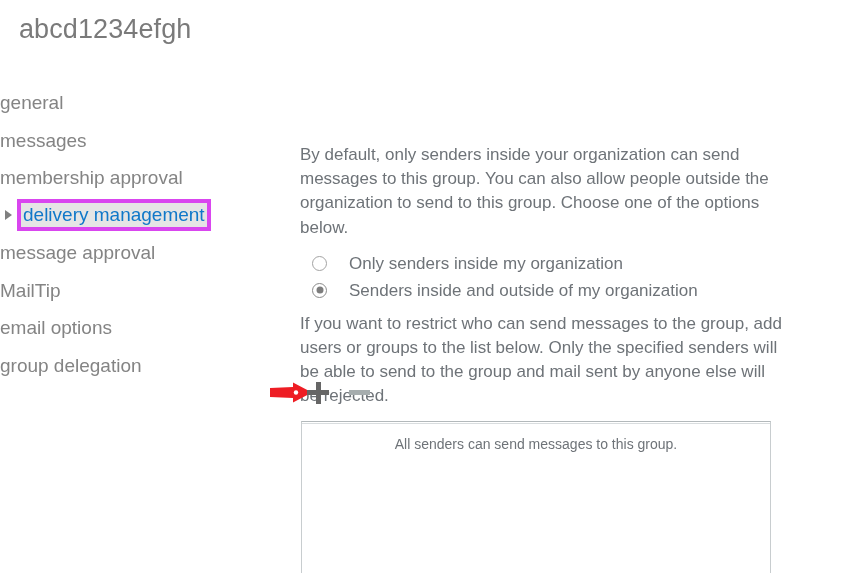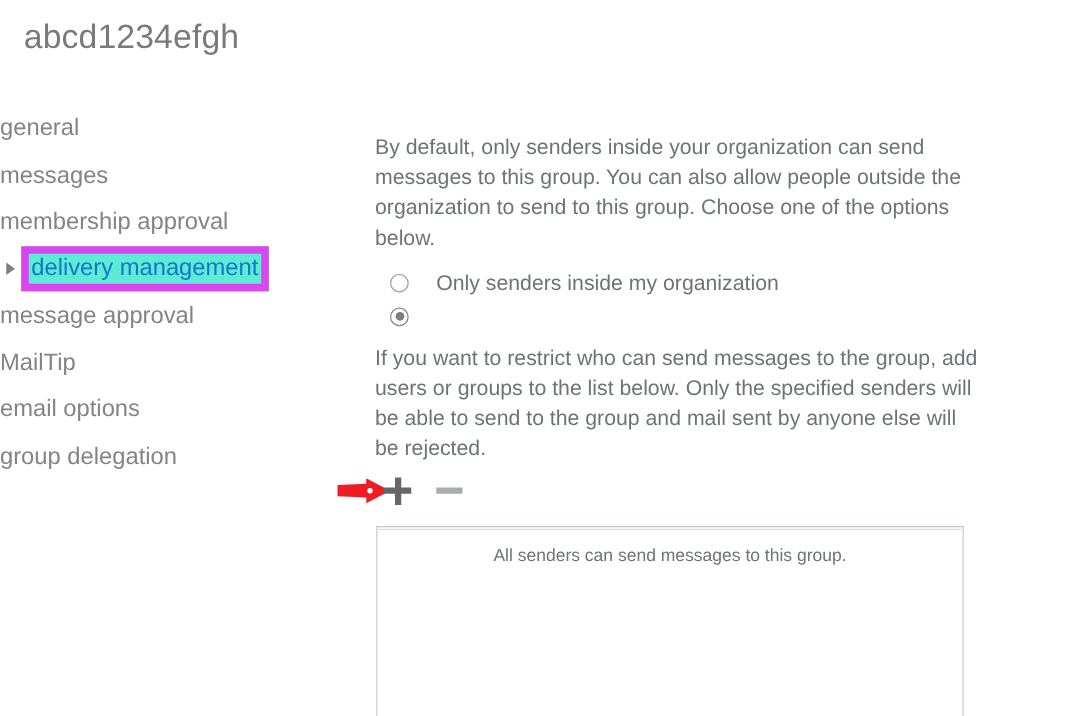--- a/index.html
+++ b/index.html
@@ -50,24 +50,24 @@
     line-height: 1;
   }
   .nav-item.selected .nav-label {
     color: #1078c9;
     padding-left: 0;
   }
   .nav-item.selected {
     padding-left: 17px;
   }
   .focus-box {
-    border: 6px solid #d946ef;
+    border: 4px solid #d946ef;
     padding: 2px 2px 3px 2px;
     display: inline-block;
-    background: #5eead4;
+    background: #e5e5e5;
     line-height: 1;
   }
   .caret-marker {
     position: absolute;
     left: 5px;
     top: 50%;
     transform: translateY(-50%);
     width: 0;
     height: 0;
     border-top: 5px solid transparent;
@@ -84,20 +84,21 @@
   }
   .para {
     font-size: 17px;
     line-height: 24.2px;
     color: #6e7378;
     margin: 0;
     width: 478px;
   }
   #para-intro {
     width: 472px;
+    margin-top: 37px;
   }
   #para-restrict {
     margin-top: 8px;
     width: 484px;
   }
 
   
   #radio-group {
     margin-top: 10px;
     padding-left: 12px;
@@ -273,20 +274,21 @@
 
   <div id="radio-group">
 
     <div class="radio-row">
       <span class="radio-mark"></span>
       <span class="radio-label">Only senders inside my organization</span>
     </div>
 
     <div class="radio-row checked">
       <span class="radio-mark"></span>
+      <span class="radio-label">Senders inside and outside of my organization</span>
     </div>
 
   </div>
 
   <p class="para" id="para-restrict">If you want to restrict who can send messages to the group, add users or groups to the list below. Only the specified senders will be able to send to the group and mail sent by anyone else will be rejected.</p>
 
 </section>
 
 <div id="annotation-arrow">
   <svg width="46" height="21" viewBox="0 0 46 21" xmlns="http://www.w3.org/2000/svg">

